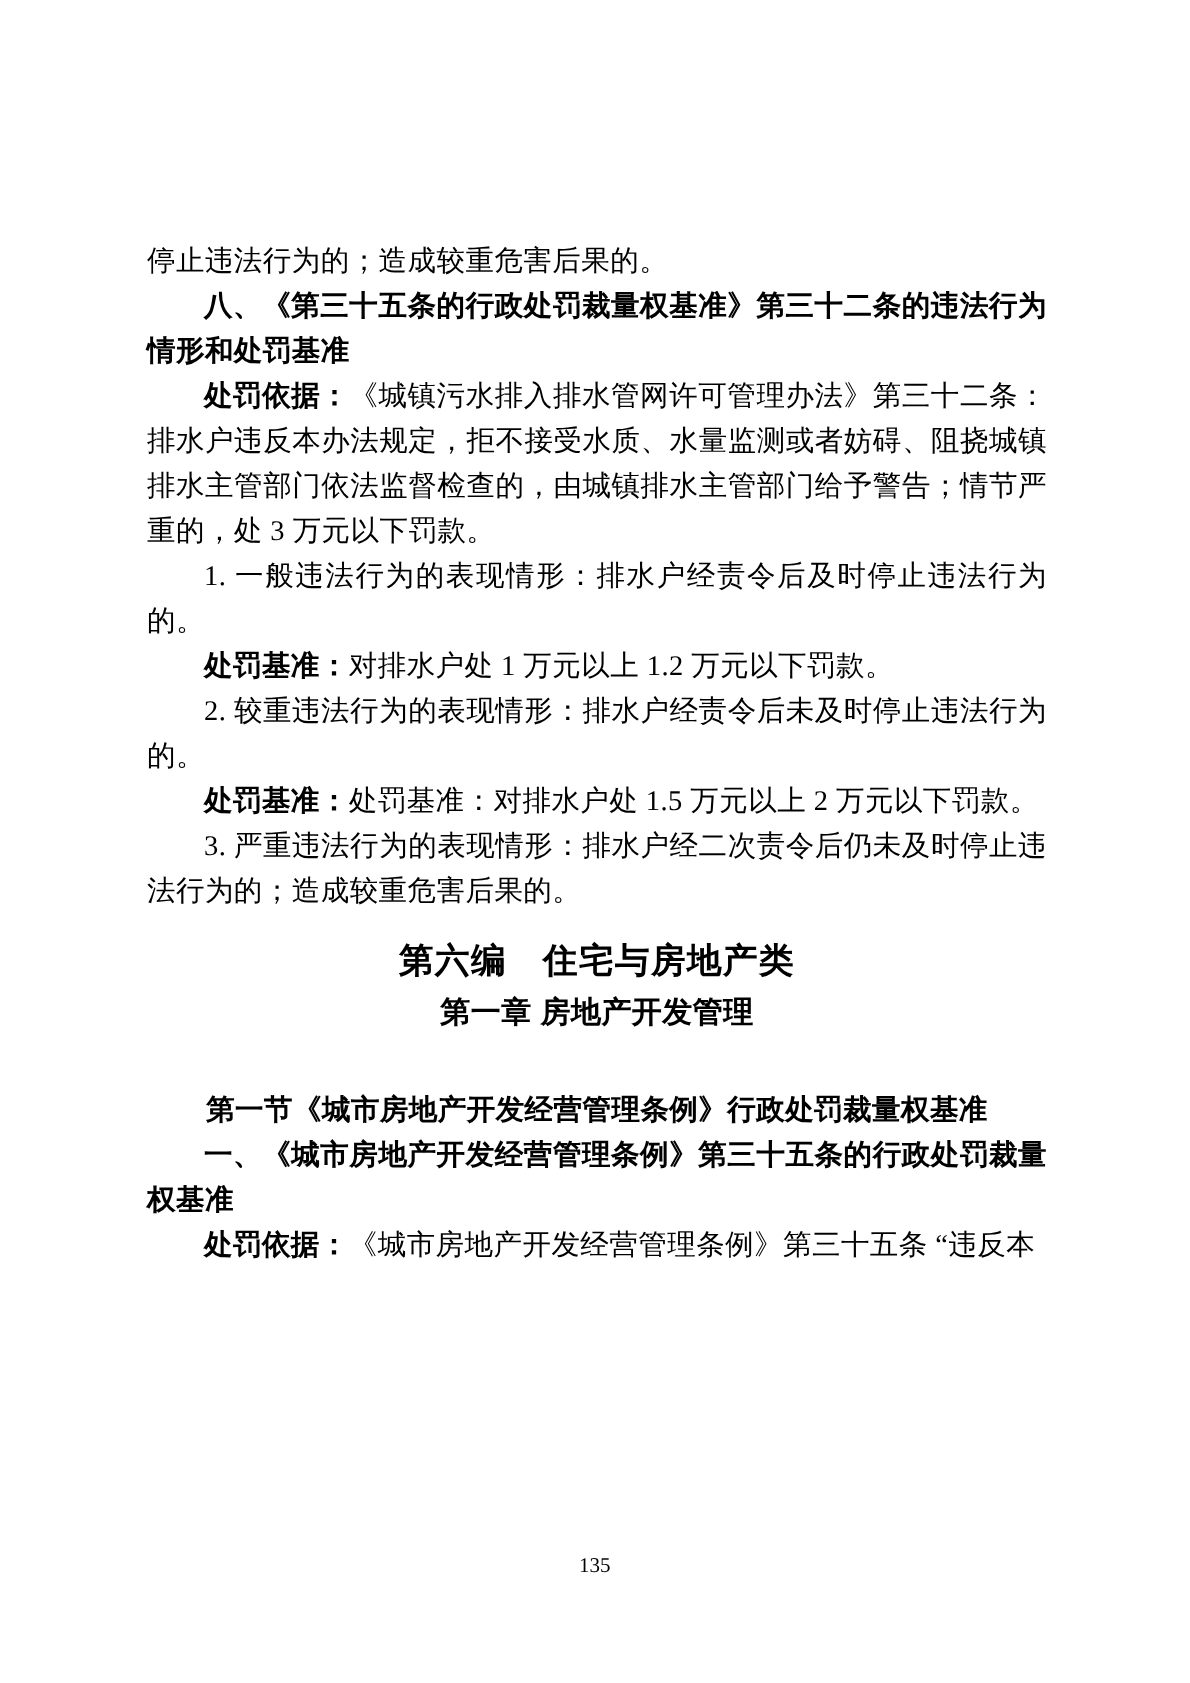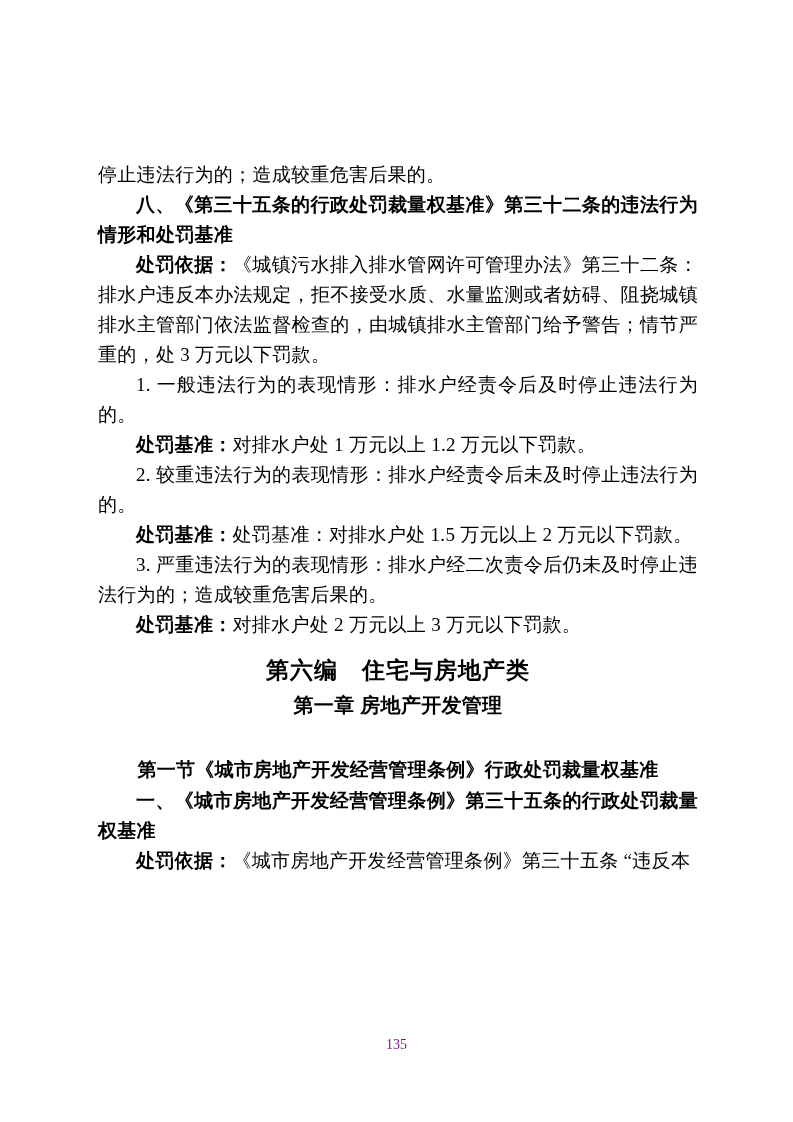--- a/index.html
+++ b/index.html
@@ -54,21 +54,21 @@
     margin-top: 36px;
   }
   .footer {
     position: absolute;
     top: 1036px;
     left: 0;
     width: 793px;
     text-align: center;
     font-size: 14px;
     line-height: 18px;
-    color: #701a75;
+    color: #000000;
   }
 </style>
 </head>
 <body>
 
 <div class="page">
   <div class="content">
 
     <p class="cont">停止违法行为的；造成较重危害后果的。</p>
 
@@ -81,21 +81,20 @@
     <p>1. 一般违法行为的表现情形：排水户经责令后及时停止违法行为的。</p>
 
     <p><b>处罚基准：</b><span>对排水户处 1 万元以上 1.2 万元以下罚款。</span></p>
 
     <p>2. 较重违法行为的表现情形：排水户经责令后未及时停止违法行为的。</p>
 
     <p><b>处罚基准：</b><span>处罚基准：对排水户处 1.5 万元以上 2 万元以下罚款。</span></p>
 
     <p>3. 严重违法行为的表现情形：排水户经二次责令后仍未及时停止违法行为的；造成较重危害后果的。</p>
 
-    <p><b>处罚基准：</b><span>对排水户处 2 万元以上 3 万元以下罚款。</span></p>
 
     <div class="h-part">第六编　住宅与房地产类</div>
 
     <div class="h-chapter">第一章 房地产开发管理</div>
 
     <div class="h-section">第一节《城市房地产开发经营管理条例》行政处罚裁量权基准</div>
 
     <p class="bold">一、《城市房地产开发经营管理条例》第三十五条的行政处罚裁量权基准</p>
 
     <p><b>处罚依据：</b><span>《城市房地产开发经营管理条例》第三十五条 “违反本</span></p>

